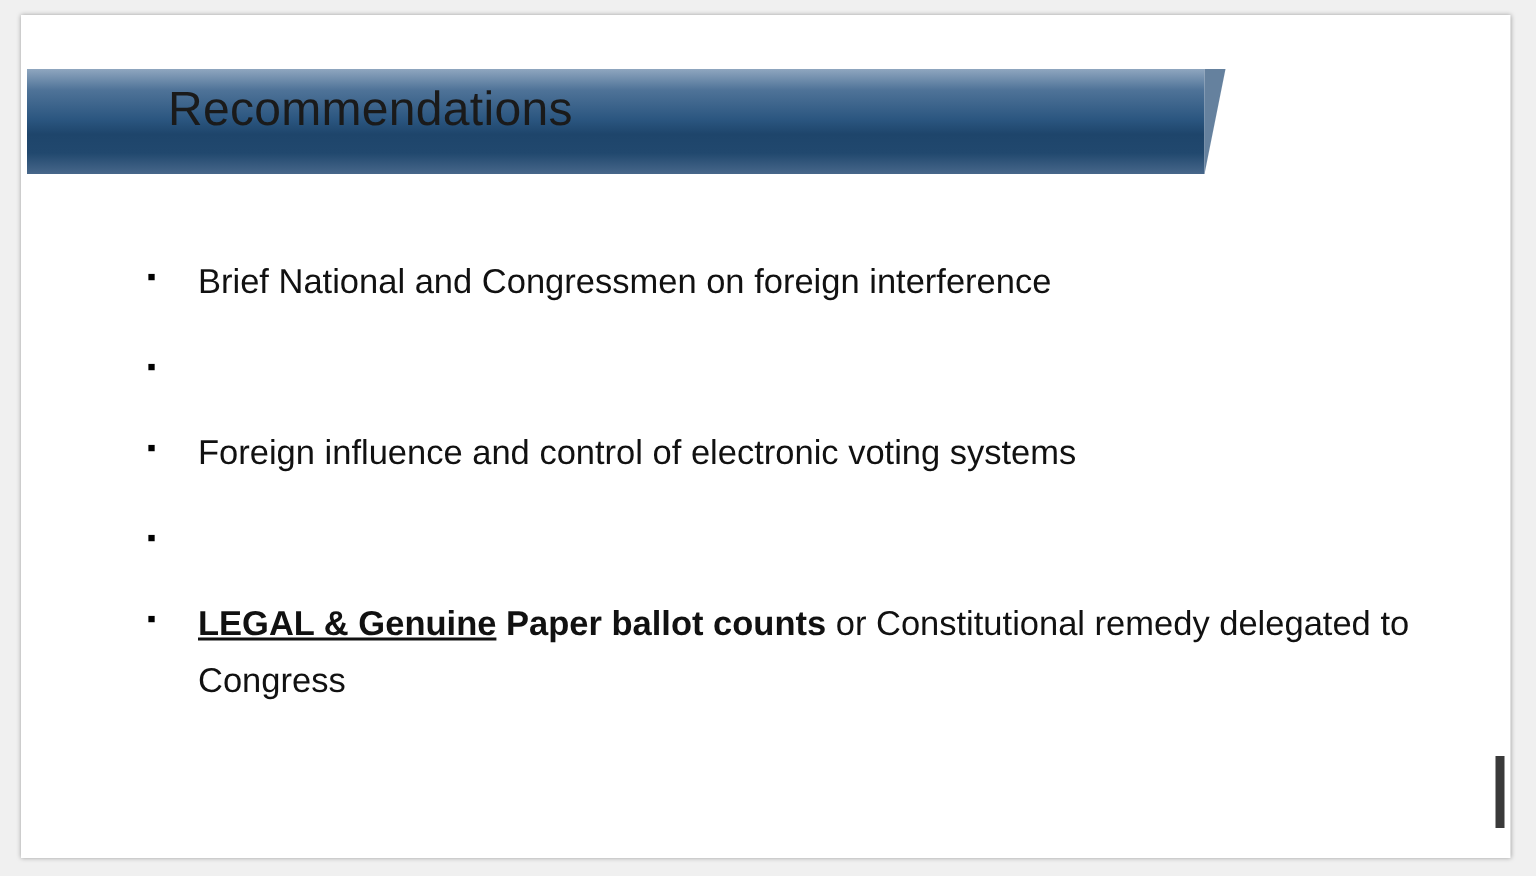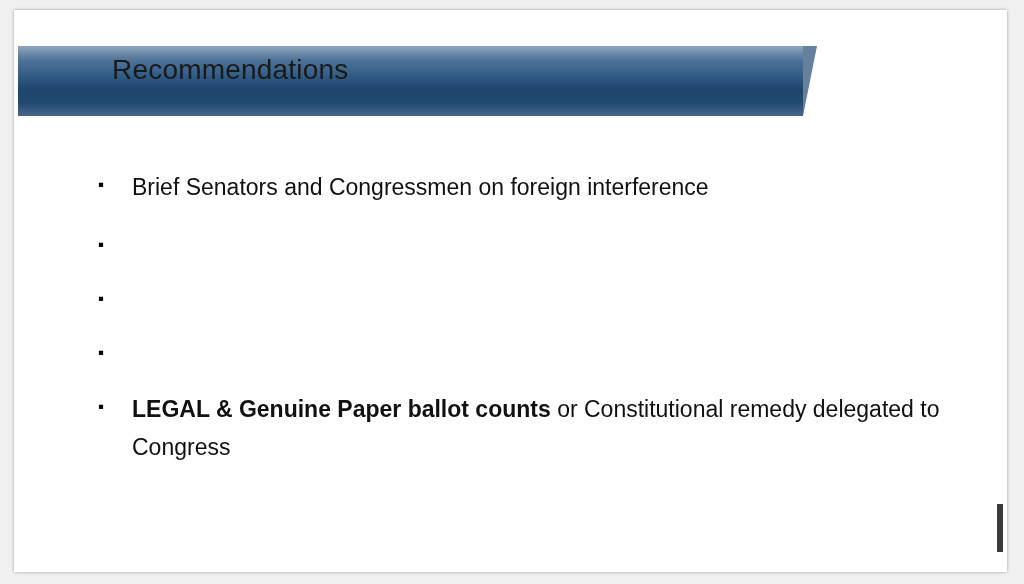--- a/index.html
+++ b/index.html
@@ -53,21 +53,21 @@
     height: 0;
     border-top: 0 solid transparent;
     border-bottom: 70px solid transparent;
     border-left: 14px solid #5d7a99;
     opacity: 0.95;
   }
   .title-text {
     position: absolute;
     left: 98px;
     top: 44px;
-    font-size: 28px;
+    font-size: 32px;
     color: #1a1a1a;
     font-family: "Liberation Sans", sans-serif;
     font-weight: 400;
     letter-spacing: 0.2px;
     z-index: 3;
   }
   .bullet-list {
     position: absolute;
     left: 84px;
     top: 158px;
@@ -87,20 +87,21 @@
     padding-top: 2px;
   }
   .bullet-text {
     font-size: 23px;
     line-height: 38px;
     color: #111111;
     font-family: "Liberation Sans", sans-serif;
   }
   .bullet-text .b-under {
     font-weight: bold;
+    text-decoration: underline;
   }
   .bullet-text .b-bold {
     font-weight: bold;
   }
   .scroll-mark {
     position: absolute;
     right: 4px;
     bottom: 20px;
     width: 6px;
     height: 48px;
@@ -112,29 +113,30 @@
 
 <div class="slide-canvas">
 
   <div class="title-banner"></div>
   <div class="title-text">Recommendations</div>
 
   <div class="bullet-list">
 
     <div class="bullet-row">
       <span class="bullet-marker">▪</span>
-      <span class="bullet-text"><span>Brief Senators and Congressmen on foreign interference</span></span>
+      <span class="bullet-text"><span>Brief National and Congressmen on foreign interference</span></span>
     </div>
 
     <div class="bullet-row">
       <span class="bullet-marker">▪</span>
     </div>
 
     <div class="bullet-row">
       <span class="bullet-marker">▪</span>
+      <span class="bullet-text"><span>Foreign influence and control of electronic voting systems</span></span>
     </div>
 
     <div class="bullet-row">
       <span class="bullet-marker">▪</span>
     </div>
 
     <div class="bullet-row">
       <span class="bullet-marker">▪</span>
       <span class="bullet-text"><span class="b-under">LEGAL &amp; Genuine</span><span class="b-bold"> Paper ballot counts</span><span> or Constitutional remedy delegated to Congress</span></span>
     </div>

